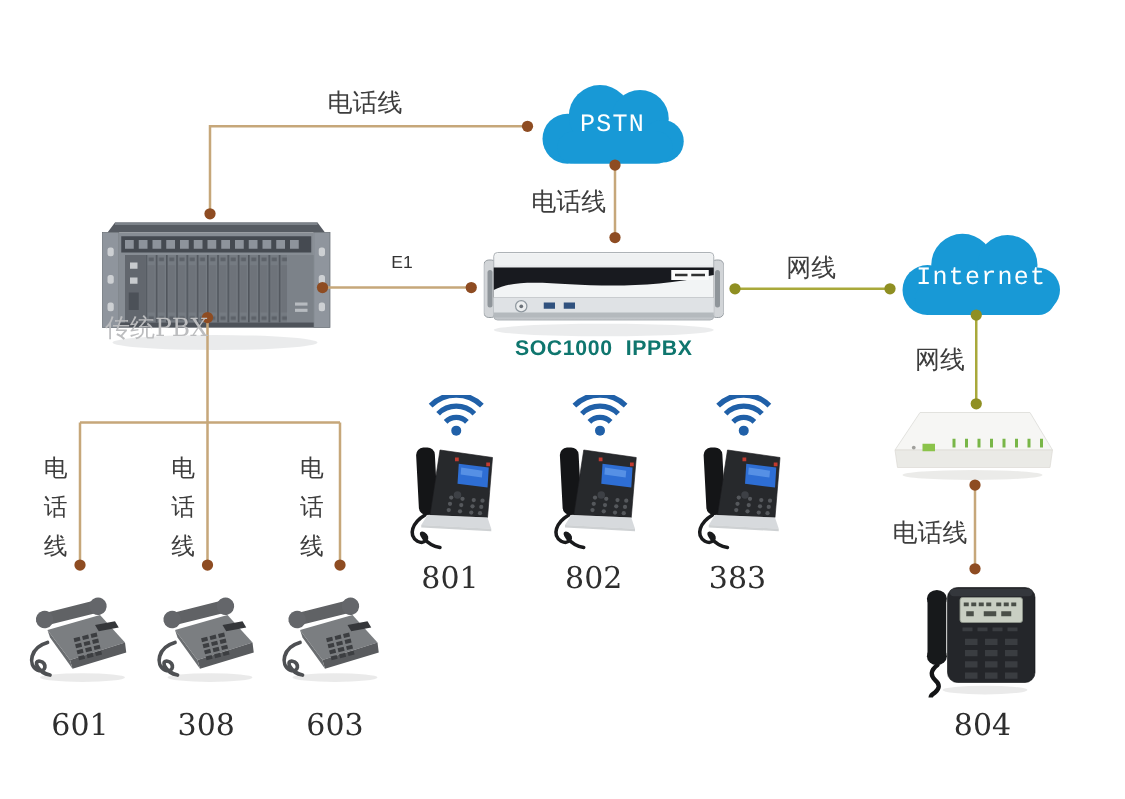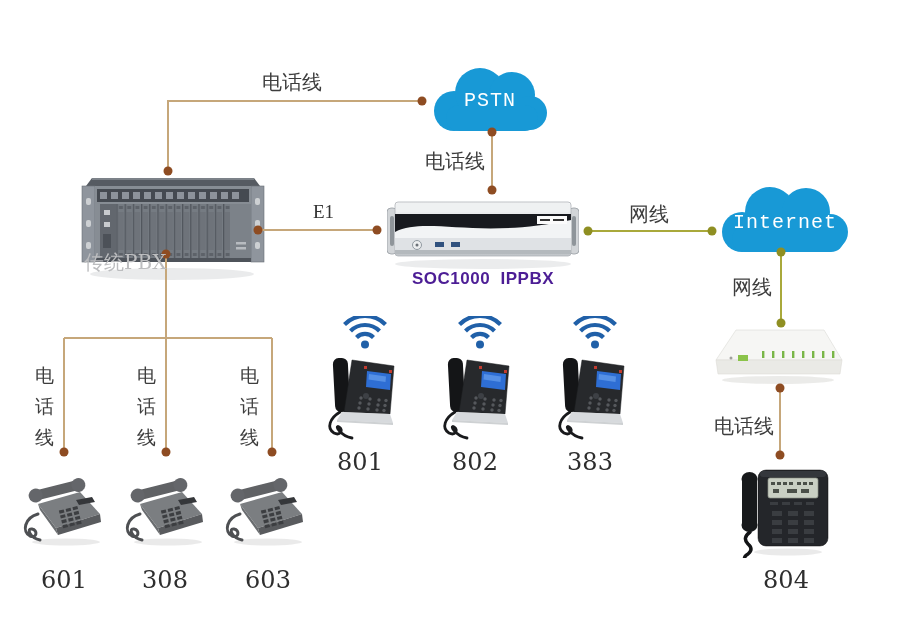--- a/index.html
+++ b/index.html
@@ -1,30 +1,30 @@
 <!DOCTYPE html>
 <html><head>
 <meta charset="utf-8">
 <style>
   html,body{margin:0;padding:0;background:#fff;}
   .cv{position:relative;width:900px;height:639px;background:#ffffff;overflow:hidden;
       font-family:"DejaVu Serif","Liberation Serif",serif;}
   .dev{position:absolute;z-index:2;}
   .wires{position:absolute;left:0;top:0;z-index:3;}
   .lbl{position:absolute;z-index:4;color:#3d3d3d;font-size:20px;line-height:1;white-space:nowrap;}
-  .lbl-e1{position:absolute;z-index:4;color:#333;font-family:Liberation Serif, serif;
-      font-size:19px;line-height:1;text-align:center;}
+  .lbl-e1{position:absolute;z-index:4;color:#333;font-family:Liberation Sans, sans-serif;
+      font-size:14px;line-height:1;text-align:center;}
   .vlbl{position:absolute;z-index:4;color:#3d3d3d;font-size:19px;width:21px;line-height:31px;
       text-align:center;word-break:break-all;}
   .num{position:absolute;z-index:4;color:#2e2e2e;font-size:24px;width:60px;text-align:center;line-height:1;}
   .cloud{position:absolute;z-index:2;}
   .cloudtxt{position:absolute;z-index:4;left:0;width:100%;text-align:center;color:#ffffff;
       font-family:"Liberation Mono","DejaVu Sans Mono",monospace;font-size:20px;line-height:1;letter-spacing:1px;}
   .pbx-lbl{position:absolute;z-index:4;color:#bcbdbf;font-size:20px;line-height:1;white-space:nowrap;}
-  .srv-lbl{position:absolute;z-index:4;color:#4c1d95;width:160px;text-align:center;white-space:pre;
+  .srv-lbl{position:absolute;z-index:4;color:#0f766e;width:160px;text-align:center;white-space:pre;
       font-family:"Liberation Sans","DejaVu Sans",sans-serif;font-weight:600;font-size:17px;line-height:1;letter-spacing:.5px;}
 
   
   #lbl-pbx-pstn{left:262px;top:72px;}
   #lbl-pstn-ippbx{left:425px;top:151px;}
   #lbl-e1{left:313px;top:202px;}
   #lbl-ippbx-inet{left:629px;top:204px;}
   #lbl-inet-router{left:732px;top:277px;}
   #lbl-router-804{left:714px;top:416px;}
   #vlbl-1{left:34px;top:360px;}

